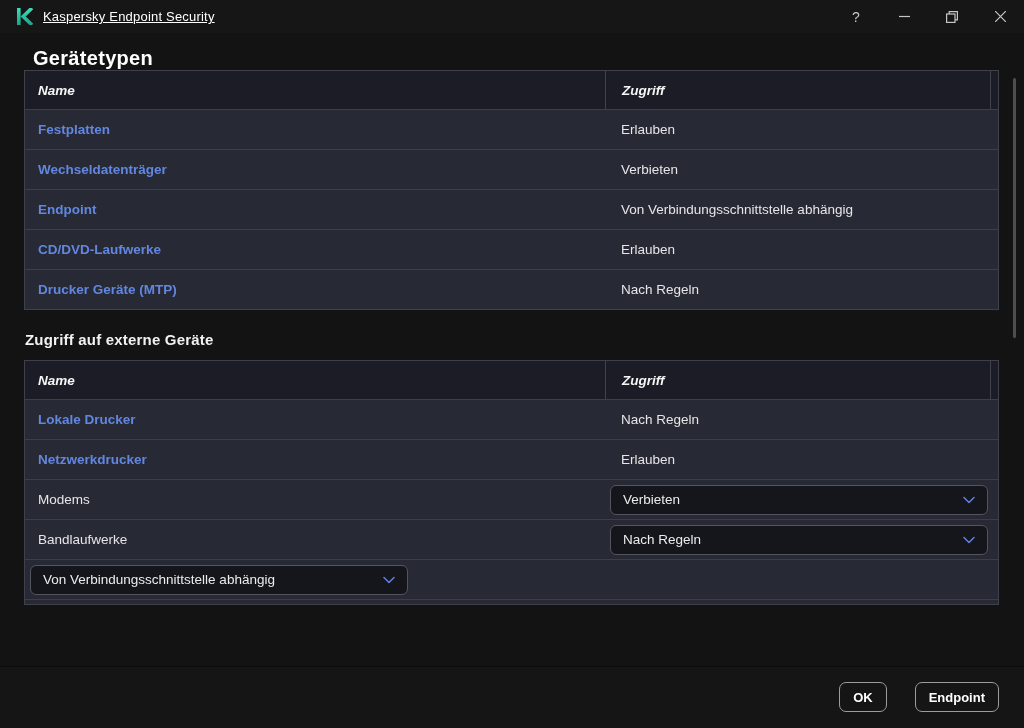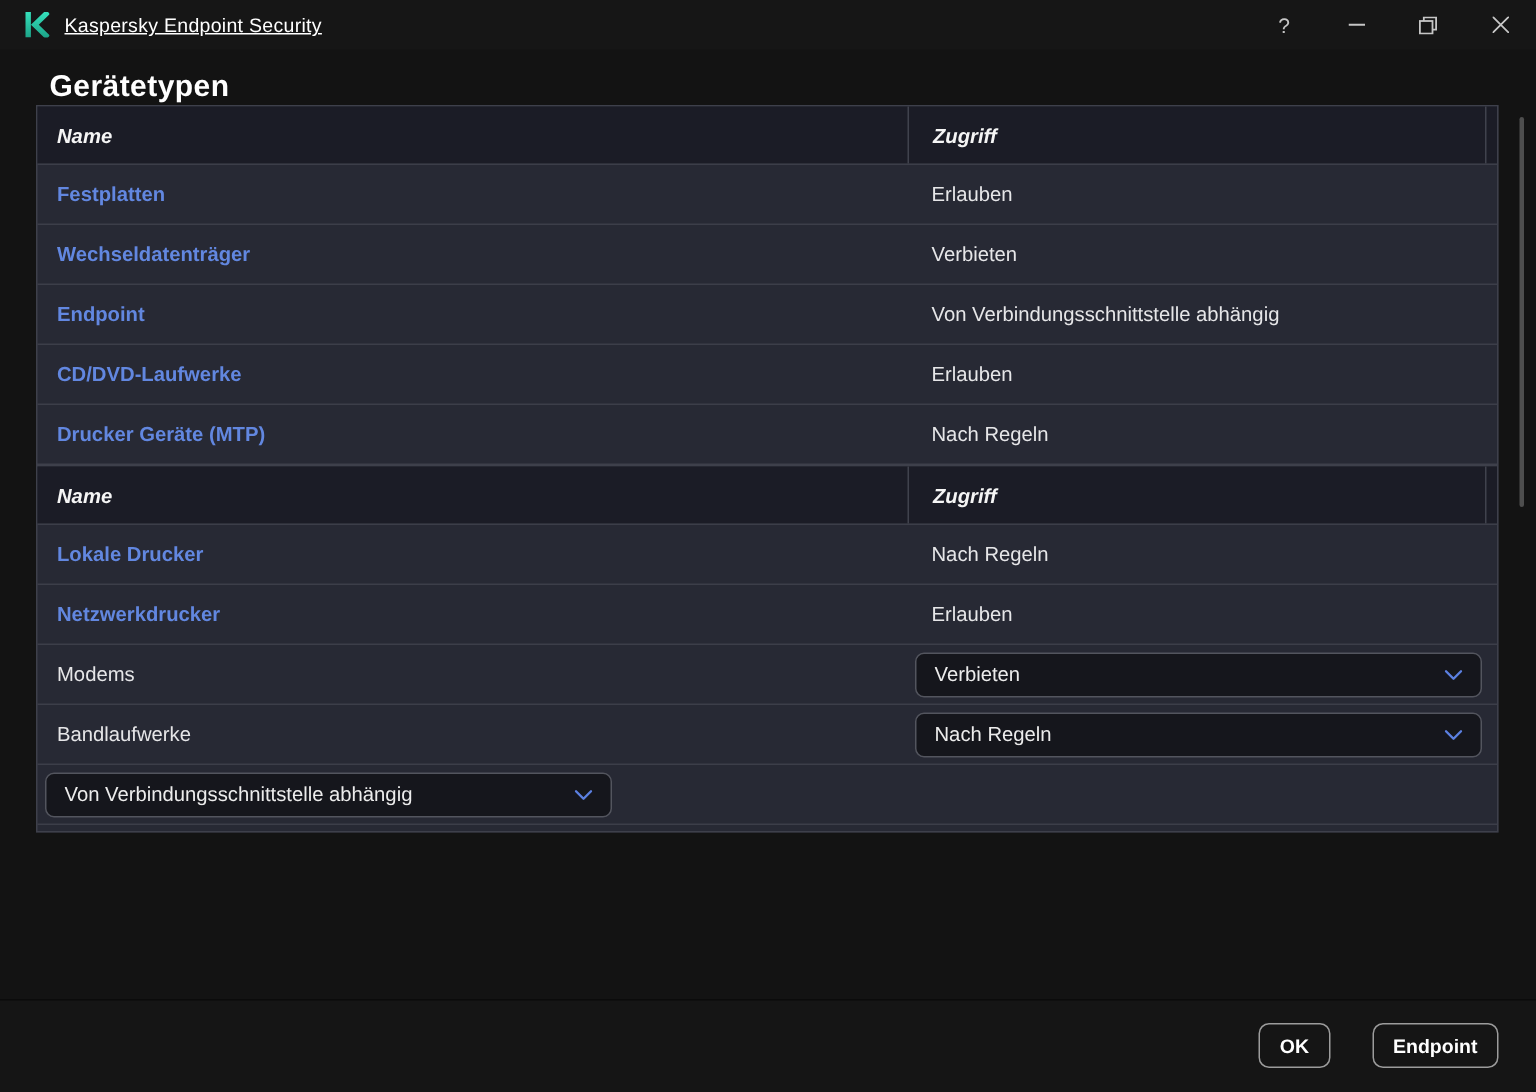--- a/index.html
+++ b/index.html
@@ -146,20 +146,21 @@
               </div>
               <div class="cell cell-access">
                 <span class="access-text">Nach Regeln</span>
               </div>
             </div>
           </div>
       </div>
     </div>
 
     <div class="section section2">
+      <div class="section-heading">Zugriff auf externe Geräte</div>
       <div class="table">
         <div class="thead">
           <div class="th th-name">Name</div>
           <div class="th th-access">Zugriff</div>
           <div class="th-corner"></div>
         </div>
         <div>
             <div class="trow">
               <div class="cell cell-name">
                 <span class="link">Lokale Drucker</span>

